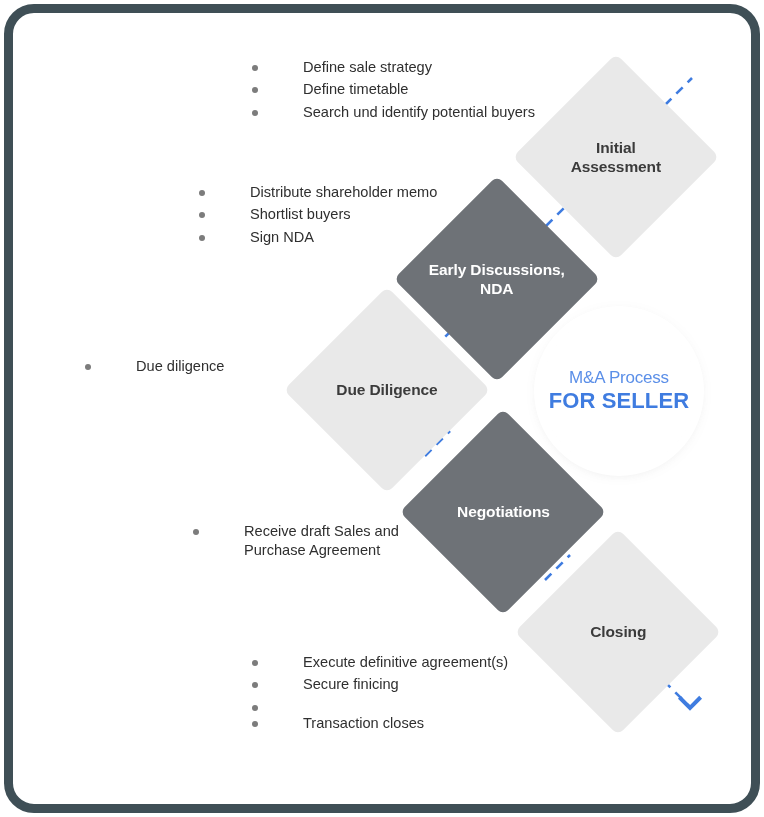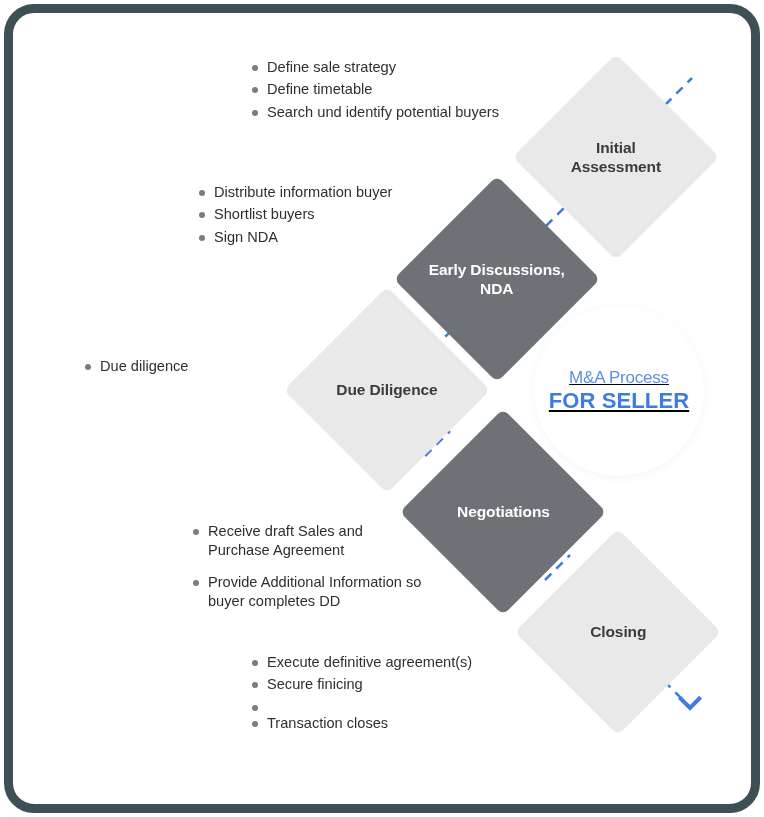--- a/index.html
+++ b/index.html
@@ -71,21 +71,20 @@
     width: 156px;
     height: 156px;
     border-radius: 50%;
     background: #ffffff;
     box-shadow: 0 0 0 7px #ffffff, 0 2px 14px rgba(120,120,120,0.28);
     display: flex;
     flex-direction: column;
     align-items: center;
     justify-content: center;
     line-height: 1.18;
-    text-decoration: underline;
   }
   #circle-line1 {
     font-size: 17px;
     font-weight: normal;
     color: #5b8fe8;
     letter-spacing: -0.2px;
   }
   #circle-line2 {
     font-size: 22px;
     font-weight: bold;
@@ -95,20 +94,21 @@
 
   
   .bullet-group { position: absolute; }
   .bullet-item {
     display: flex;
     align-items: flex-start;
     color: #2f2f2f;
     font-size: 14.6px;
     line-height: 1.33;
     margin-bottom: 3px;
+    gap: 36px;
   }
   .bullet-dot {
     flex: 0 0 auto;
     width: 6px;
     height: 6px;
     border-radius: 50%;
     background: #7c7c7c;
     margin-top: 7px;
     margin-right: 9px;
   }
@@ -184,21 +184,21 @@
       </div>
       <div class="bullet-item">
         <span class="bullet-dot"></span>
         <span class="bullet-text">Search und identify potential buyers</span>
       </div>
     </div>
 
     <div class="bullet-group" style="left:199px; top:183px; width:270px;">
       <div class="bullet-item">
         <span class="bullet-dot"></span>
-        <span class="bullet-text">Distribute information buyer</span>
+        <span class="bullet-text">Distribute shareholder memo</span>
       </div>
       <div class="bullet-item">
         <span class="bullet-dot"></span>
         <span class="bullet-text">Shortlist buyers</span>
       </div>
       <div class="bullet-item">
         <span class="bullet-dot"></span>
         <span class="bullet-text">Sign NDA</span>
       </div>
     </div>
@@ -209,25 +209,20 @@
         <span class="bullet-text">Due diligence</span>
       </div>
     </div>
 
     <div class="bullet-group spaced" style="left:193px; top:522px; width:300px;">
       <div class="bullet-item">
         <span class="bullet-dot"></span>
         <span class="bullet-text">Receive draft Sales and
 Purchase Agreement</span>
       </div>
-      <div class="bullet-item">
-        <span class="bullet-dot"></span>
-        <span class="bullet-text">Provide Additional Information so
-buyer completes DD</span>
-      </div>
     </div>
 
     <div class="bullet-group" style="left:252px; top:653px; width:340px;">
       <div class="bullet-item">
         <span class="bullet-dot"></span>
         <span class="bullet-text">Execute definitive agreement(s)</span>
       </div>
       <div class="bullet-item">
         <span class="bullet-dot"></span>
         <span class="bullet-text">Secure finicing</span>

